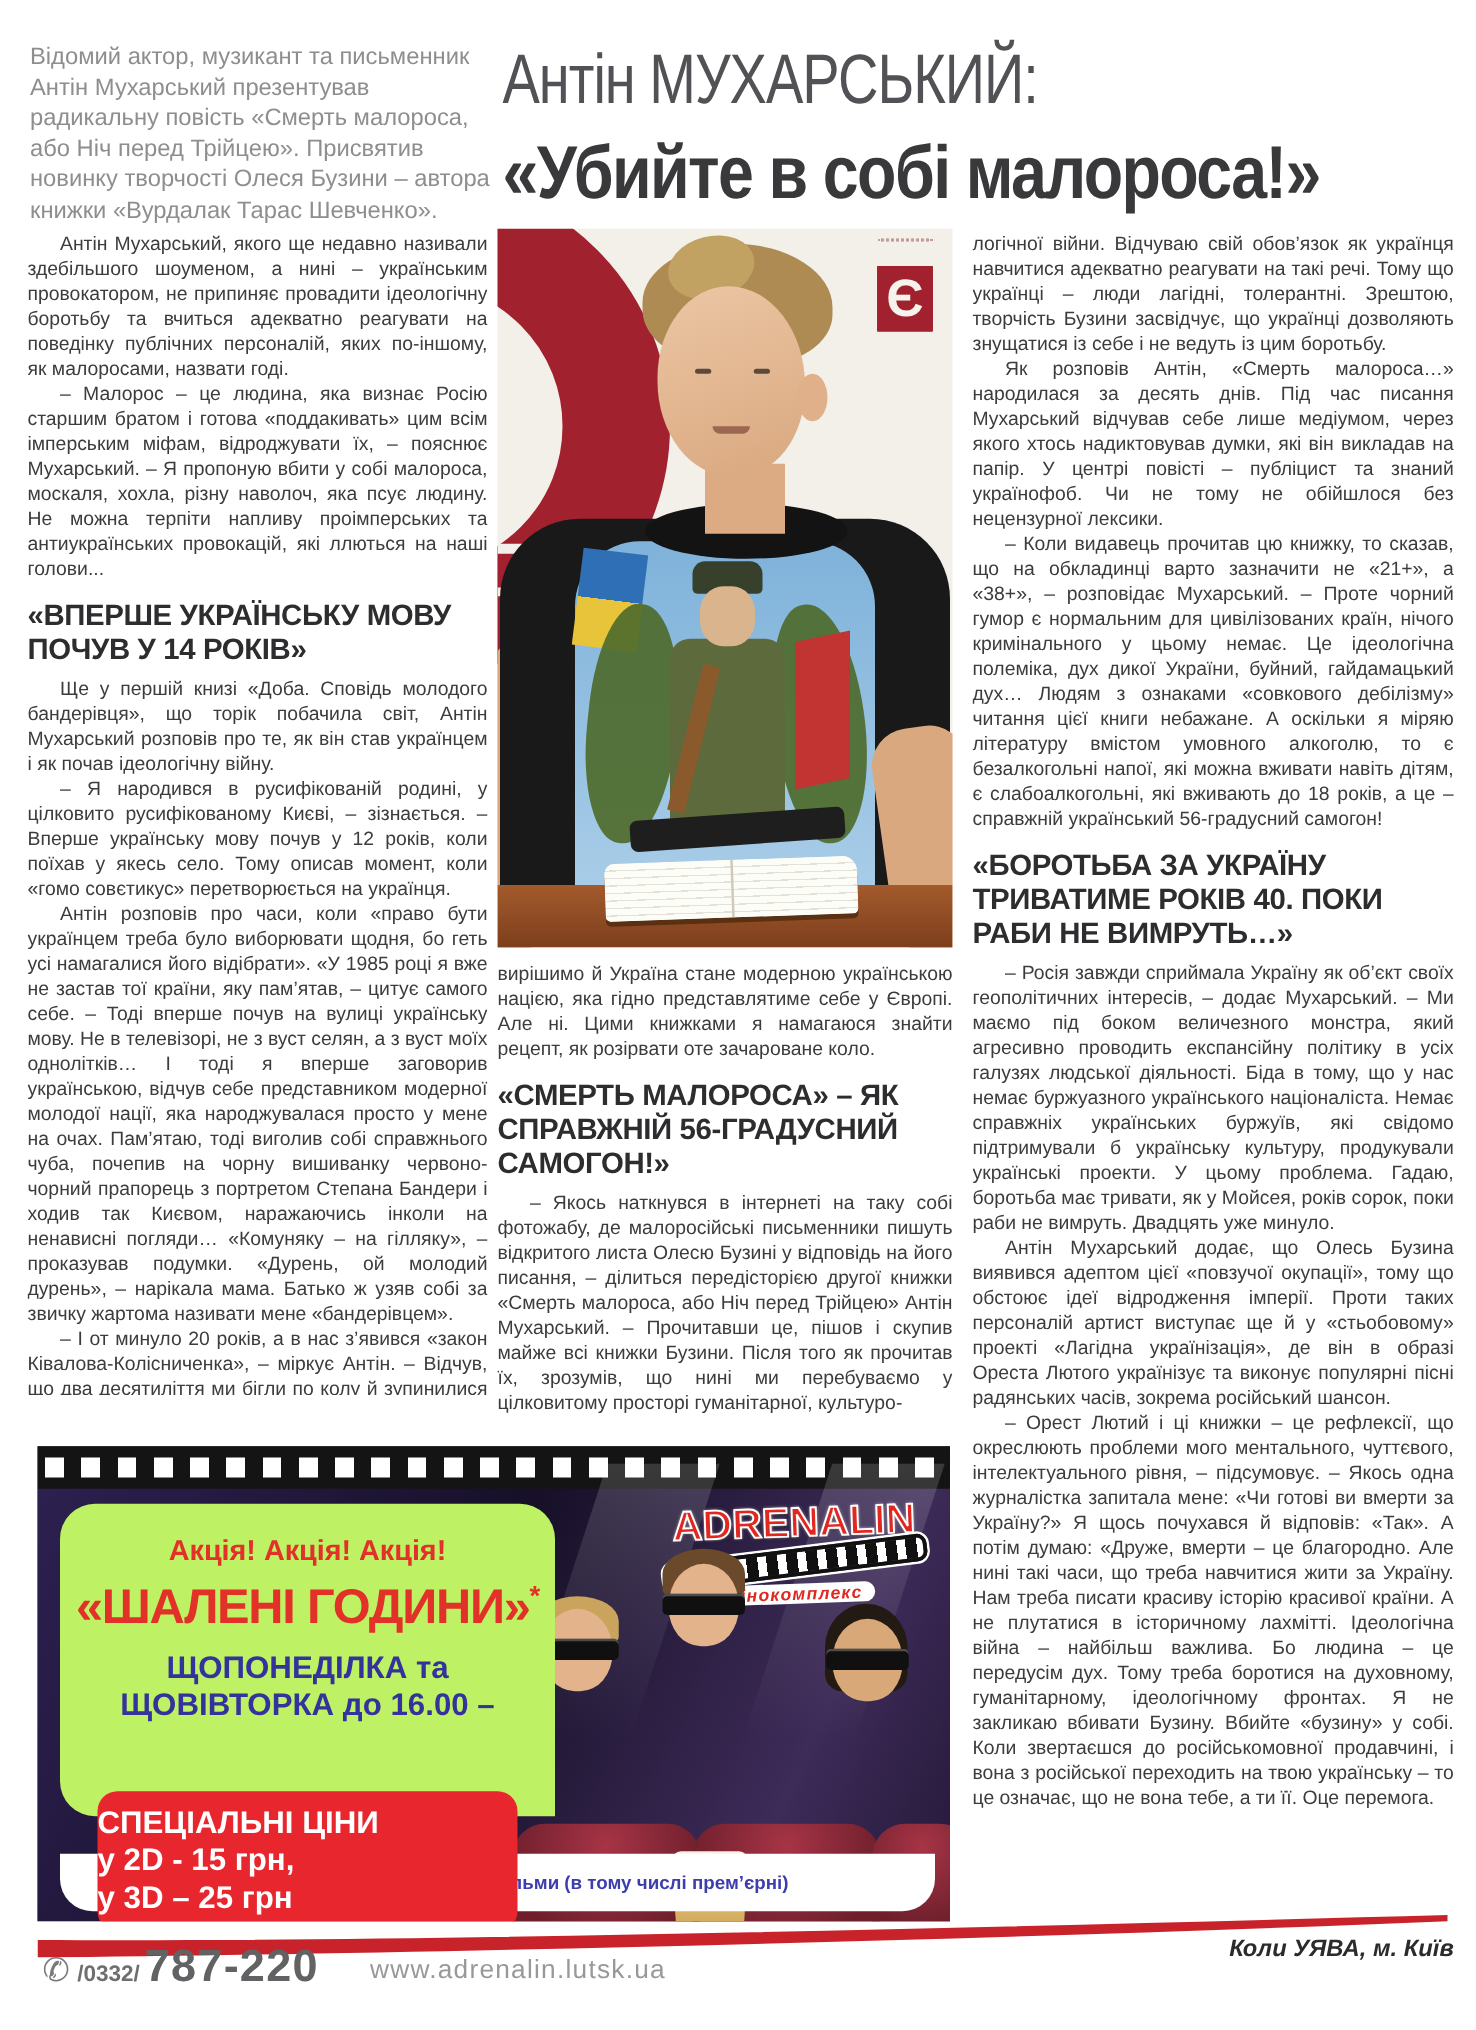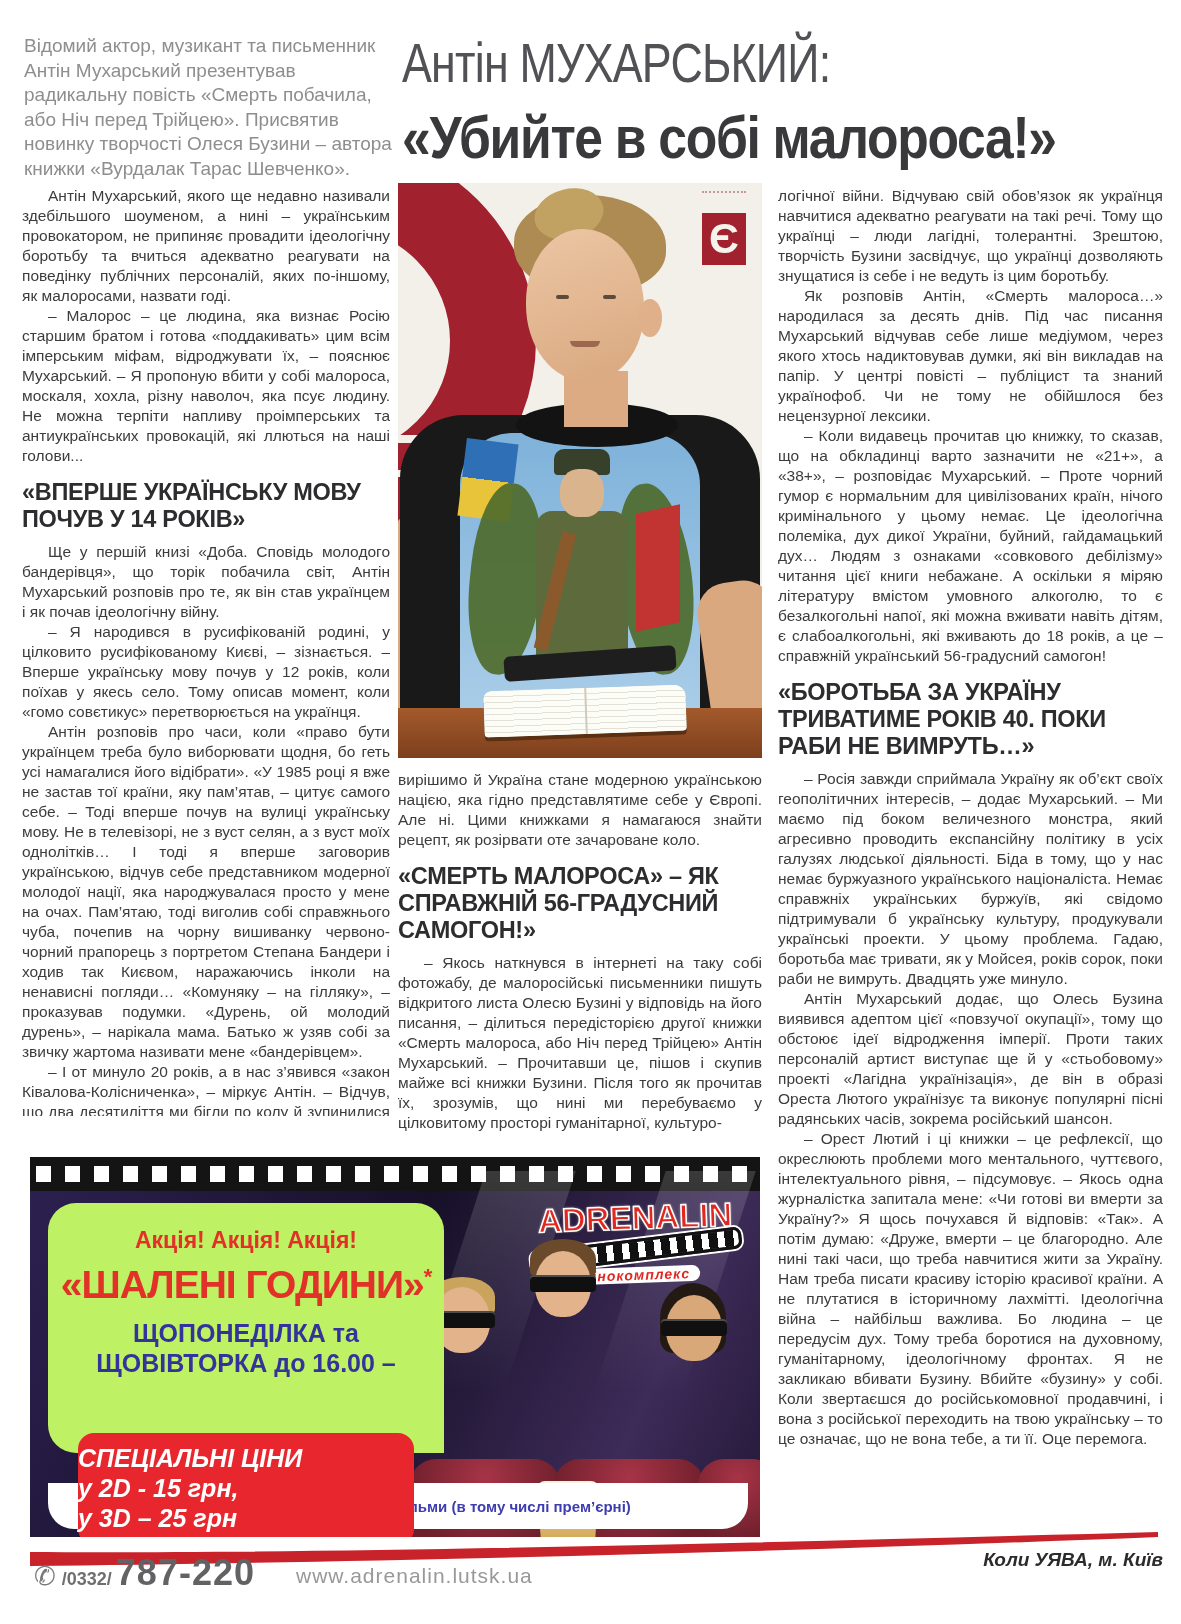--- a/index.html
+++ b/index.html
@@ -152,21 +152,21 @@
   .fl-name { font-size:27px; font-weight:bold; letter-spacing:-1px; white-space:nowrap; }
   .fl-adr { color:#d9251d; font-style:italic; }
   .fl-city { color:#1a1a1a; }
   .fl-sub { font-size:8.5px; font-weight:bold; color:#d9251d; letter-spacing:1px; margin-top:-2px; }
 </style>
 </head>
 <body>
 
 <div id="page">
 
-  <div class="intro">Відомий актор, музикант та письменник Антін Мухарський презентував радикальну повість «Смерть побачила, або Ніч перед Трійцею». Присвятив новинку творчості Олеся Бузини – автора книжки «Вурдалак Тарас Шевченко».</div>
+  <div class="intro">Відомий актор, музикант та письменник Антін Мухарський презентував радикальну повість «Смерть малороса, або Ніч перед Трійцею». Присвятив новинку творчості Олеся Бузини – автора книжки «Вурдалак Тарас Шевченко».</div>
   <div class="headline">
     <div class="hl1">Антін МУХАРСЬКИЙ:</div>
     <div class="hl2">«Убийте в собі малороса!»</div>
   </div>
 
   <div id="col1" class="col">
     <p>Антін Мухарський, якого ще недавно називали здебільшого шоуменом, а нині – українським провокатором, не припиняє провадити ідеологічну боротьбу та вчиться адекватно реагувати на поведінку публічних персоналій, яких по-іншому, як малоросами, назвати годі.</p>
     <p>– Малорос – це людина, яка визнає Росію старшим братом і готова «поддакивать» цим всім імперським міфам, відроджувати їх, – пояснює Мухарський. – Я пропоную вбити у собі малороса, москаля, хохла, різну наволоч, яка псує людину. Не можна терпіти напливу проімперських та антиукраїнських провокацій, які ллються на наші голови...</p>
     <h2>«ВПЕРШЕ УКРАЇНСЬКУ МОВУ ПОЧУВ У 14 РОКІВ»</h2>
     <p>Ще у першій книзі «Доба. Сповідь молодого бандерівця», що торік побачила світ, Антін Мухарський розповів про те, як він став українцем і як почав ідеологічну війну.</p>
@@ -273,21 +273,21 @@
       </div>
     </div>
     <div class="ad-panel">
       <div class="ad-promo">Акція! Акція! Акція!</div>
       <div class="ad-title"><span>«ШАЛЕНІ ГОДИНИ»</span><sup>*</sup></div>
       <div class="ad-sched">
         <div>ЩОПОНЕДІЛКА та</div>
         <div>ЩОВІВТОРКА до 16.00 –</div>
       </div>
     </div>
-    <div class="ad-prices" style="position:absolute; left:48px; top:262px; z-index:3;font-style:italic;">
+    <div class="ad-prices" style="position:absolute; left:48px; top:262px; z-index:3;">
       <div>СПЕЦІАЛЬНІ ЦІНИ</div>
       <div>у 2D - 15 грн,</div>
       <div>у 3D – 25 грн</div>
     </div>
     <div class="ad-note-strip">
       <span class="ad-note">*Акція діє до 30.04.2013 на всі фільми (в тому числі прем’єрні)</span>
     </div>
   </div>
 
   <svg class="swoosh" width="1132" height="36" viewBox="0 0 1132 36">

